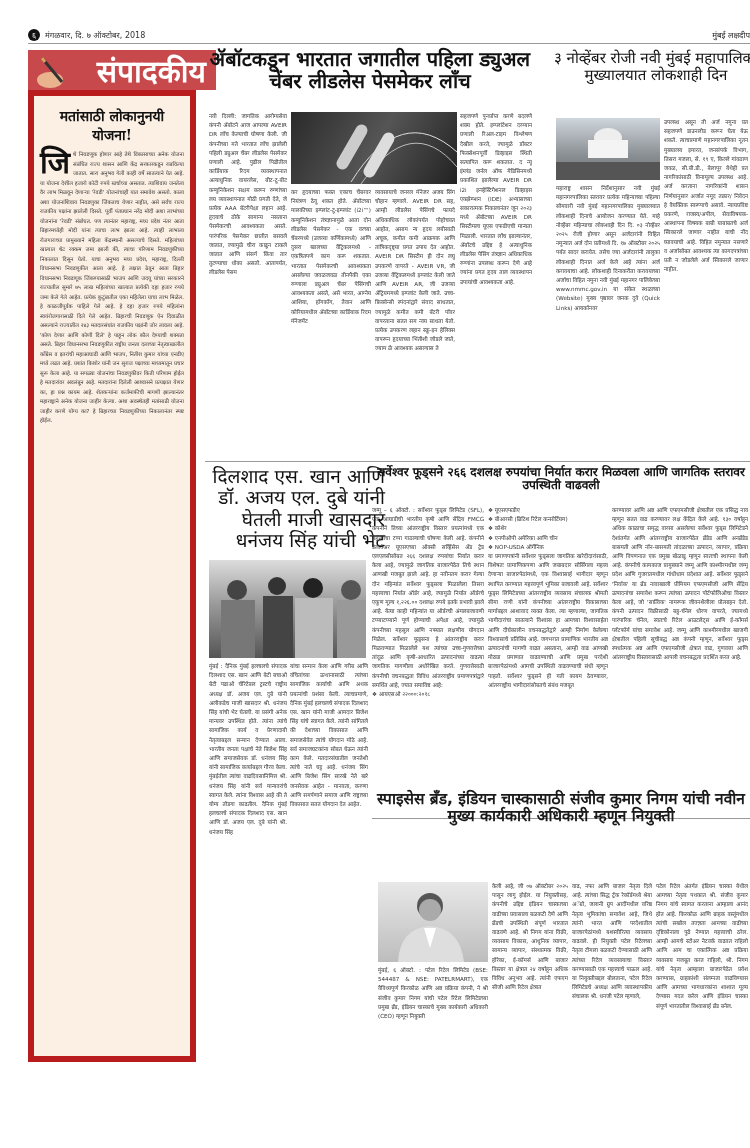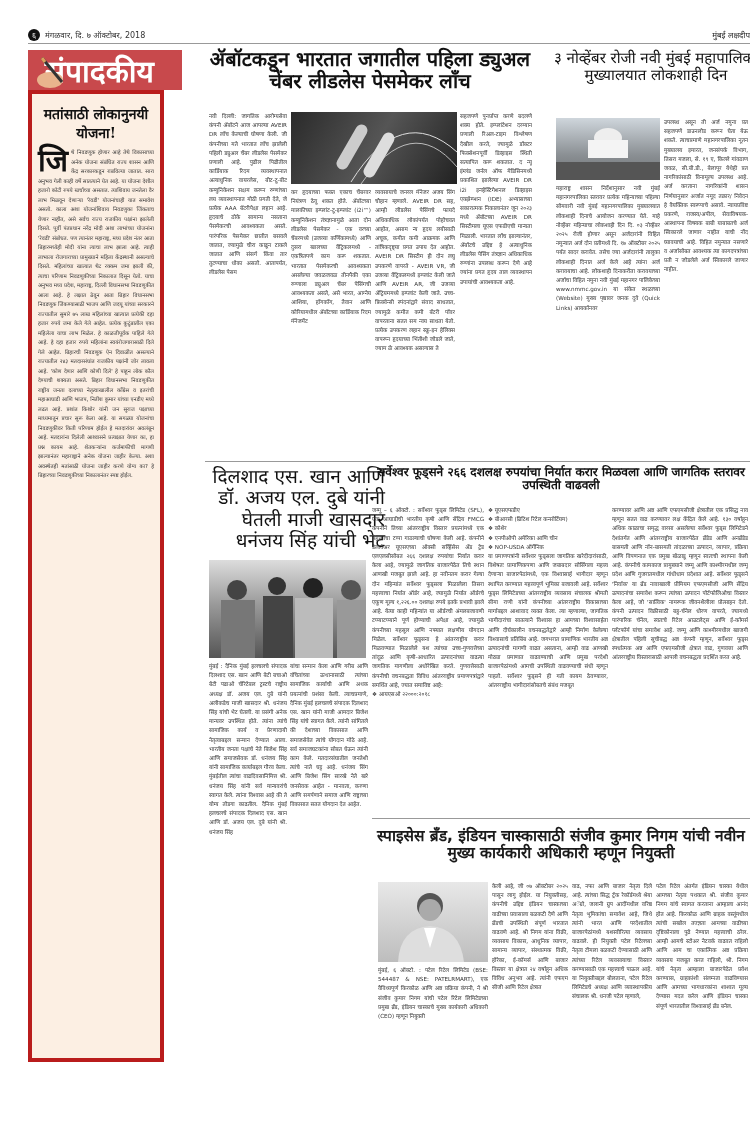--- a/index.html
+++ b/index.html
@@ -3,23 +3,23 @@
 <meta charset="utf-8">
 <style>
 *{box-sizing:border-box;margin:0;padding:0}
 body{width:750px;height:1148px;background:#fff;font-family:"DejaVu Sans",sans-serif;color:#222;position:relative;overflow:hidden}
 .abs{position:absolute}
 .topbar{left:28px;top:26px;width:722px;height:18px;border-bottom:1px solid #999;display:flex;align-items:center;justify-content:space-between}
 .pgno{width:12px;height:12px;border-radius:50%;background:#111;color:#fff;font-size:8px;display:inline-flex;align-items:center;justify-content:center;margin-right:5px}
 .dateline{font-size:8px;color:#333;display:flex;align-items:center}
 .brand{font-size:8px;font-weight:normal;color:#222}
 
-.ed-head{left:28px;top:50px;width:154px;height:40px;background:#c8494c;color:#fff;font-family:"DejaVu Serif",serif;font-size:30px;font-weight:bold;display:flex;align-items:center;justify-content:flex-end;padding-right:28px;overflow:hidden}
+.ed-head{left:28px;top:50px;width:188px;height:40px;background:#c8494c;color:#fff;font-family:"DejaVu Serif",serif;font-size:30px;font-weight:bold;display:flex;align-items:center;justify-content:flex-end;padding-right:10px;overflow:hidden}
 .pen{position:absolute;left:8px;top:4px;width:40px;height:34px}
-.ed-box{left:28px;top:90px;width:136px;height:972px;background:#fcefe3;border:4px solid #b91c1c;padding:4px 6px}
+.ed-box{left:28px;top:90px;width:168px;height:972px;background:#fcefe3;border:6px solid #b91c1c;padding:4px 6px}
 .ed-title{font-family:"DejaVu Serif",serif;font-size:14px;font-weight:bold;text-align:center;margin:6px 0 6px;color:#111}
 .ed-body{font-size:5.4px;line-height:9.5px;text-align:justify;color:#333}
 .dropcap{float:left;font-size:30px;line-height:26px;font-weight:bold;margin-right:3px;color:#111}
 
 .h-big{font-family:"DejaVu Sans",sans-serif;font-weight:bold;color:#111;text-align:center;line-height:1.12}
 .col{font-size:5.6px;line-height:9.2px;text-align:justify;color:#333;overflow:hidden}
 .photo{background:#777;overflow:hidden}
 .rule{height:1px;background:#999}
 </style>
 </head>
@@ -104,21 +104,21 @@
     <div>❖ कोशेर</div>
     <div>❖ एनपीओपी अमेरिका आणि चीन</div>
     <div>❖ NOP-USDA ऑर्गेनिक</div>
   </div>
   <span>या प्रमाणपत्रांनी सर्वेश्वर फूड्सला जागतिक खरेदीदारांसाठी, विशेषतः प्रामाणिकपणा आणि जबाबदार सोर्सिंगला महत्त्व देणाऱ्या बाजारपेठांमध्ये, एक विश्वासार्ह भागीदार म्हणून स्थापित करण्यात महत्त्वपूर्ण भूमिका बजावली आहे. सर्वेश्वर फूड्स लिमिटेडच्या आंतरराष्ट्रीय व्यवसाय संचालक श्रीमती सीमा राणी यांनी कंपनीच्या आंतरराष्ट्रीय विकासाच्या मार्गाबद्दल आशावाद व्यक्त केला. त्या म्हणाल्या, जागतिक भागीदारांचा सातत्याने विश्वास हा आमच्या विश्वासार्हता आणि दीर्घकालीन वचनबद्धतेद्वारे आम्ही निर्माण केलेल्या विश्वासाचे प्रतिबिंब आहे. जगभरात प्रामाणिक भारतीय अन्न उत्पादनांची मागणी वाढत असताना, आम्ही वाढ आणखी मोठ्या प्रमाणात वाढवण्याची आणि प्रमुख परदेशी बाजारपेठांमध्ये आमची उपस्थिती वाढवण्याची संधी म्हणून पाहतो. सर्वेश्वर फूड्सने ही गती कायम ठेवण्यावर, आंतरराष्ट्रीय भागीदारांसोबतचे संबंध मजबूत</span>
 </div>
 <div class="abs col" style="left:612px;top:506px;width:136px;height:310px">करण्यावर आणि अन्न आणि एफएमसीजी क्षेत्रातील एक प्रसिद्ध नाव म्हणून सतत वाढ करण्यावर लक्ष केंद्रित केले आहे. १३० वर्षांहून अधिक काळाचा समृद्ध वारसा असलेल्या सर्वेश्वर फूड्स लिमिटेडने देशांतर्गत आणि आंतरराष्ट्रीय बाजारपेठेत ब्रँडेड आणि अनब्रँडेड बासमती आणि नॉन-बासमती तांदळाच्या उत्पादन, व्यापार, प्रक्रिया आणि विपणनात एक प्रमुख खेळाडू म्हणून स्वतःची स्थापना केली आहे. कंपनीचे कामकाज प्रामुख्याने जम्मू आणि काश्मीरमधील जम्मू प्रदेश आणि गुजरातमधील गांधीधाम प्रदेशात आहे. सर्वेश्वर फूड्सने 'निर्वाक' या ब्रँड नावाखाली प्रीमियम एफएमसीजी आणि सेंद्रिय उत्पादनांचा समावेश करून त्यांच्या उत्पादन पोर्टफोलिओचा विस्तार केला आहे, जो 'सात्विक' नामरूक जीवनशैलीला प्रोत्साहन देतो. कंपनी उत्पादन विक्रीसाठी बहु-चॅनेल धोरण वापरते, ज्यामध्ये पारंपारिक चॅनेल, स्वतःचे रिटेल आउटलेट्स आणि ई-कॉमर्स प्लॅटफॉर्म यांचा समावेश आहे. जम्मू आणि काश्मीरमधील खाजगी क्षेत्रातील पहिली सूचीबद्ध अन्न कंपनी म्हणून, सर्वेश्वर फूड्स स्पर्धात्मक अन्न आणि एफएमसीजी क्षेत्रात वाढ, गुणवत्ता आणि आंतरराष्ट्रीय विस्तारासाठी आपली वचनबद्धता प्रदर्शित करत आहे.</div>
 
 <div class="abs rule" style="left:372px;top:818px;width:378px"></div>
 
-<div class="abs h-big" style="left:372px;top:828px;width:378px;font-size:15.5px;color:#1a1a1a">स्पाइसेस ब्रँड, इंडियन चास्कासाठी संजीव कुमार निगम यांची नवीन मुख्य कार्यकारी अधिकारी म्हणून नियुक्ती</div>
+<div class="abs h-big" style="left:372px;top:791px;width:378px;font-size:15.5px;color:#1a1a1a">स्पाइसेस ब्रँड, इंडियन चास्कासाठी संजीव कुमार निगम यांची नवीन मुख्य कार्यकारी अधिकारी म्हणून नियुक्ती</div>
 <div class="abs photo" style="left:378px;top:882px;width:110px;height:80px;background:linear-gradient(#e8e8e8,#bdbdbd)">
   <svg width="110" height="80" viewBox="0 0 110 80">
     <circle cx="52" cy="24" r="13" fill="#555"></circle>
       <circle cx="52" cy="28" r="11" fill="#aaa"></circle>
     <path d="M20 80 Q22 46 52 44 Q82 46 86 80Z" fill="#dedede"></path>
     <path d="M46 46 L52 66 L58 46Z" fill="#fff"></path>
   </svg>
 </div>
 <div class="abs col" style="left:378px;top:966px;width:110px;height:96px">मुंबई, ६ ऑक्टो. : पटेल रिटेल लिमिटेड (BSE: 544487 &amp; NSE: PATELRMART), एक वैविध्यपूर्ण किरकोळ आणि अन्न प्रक्रिया कंपनी, ने श्री संजीव कुमार निगम यांची पटेल रिटेल लिमिटेडच्या प्रमुख ब्रँड, इंडियन चास्काचे मुख्य कार्यकारी अधिकारी (CEO) म्हणून नियुक्ती</div>
 <div class="abs col" style="left:492px;top:882px;width:76px;height:180px">केली आहे, जी ०७ ऑक्टोबर २०२५ पासून लागू होईल. या नियुक्तीसह, कंपनीचे उद्दिष्ट इंडियन चास्काच्या वाढीच्या प्रवासाला बळकटी देणे आणि ब्रँडची उपस्थिती संपूर्ण भारतात वाढवणे आहे. श्री निगम यांना विक्री, व्यवसाय विकास, आधुनिक व्यापार, सामान्य व्यापार, संस्थात्मक विक्री, होरेका, ई-कॉमर्स आणि बाजार विस्तार या क्षेत्रात २४ वर्षांहून अधिक विविध अनुभव आहे. त्यांनी एफएम सीजी आणि रिटेल क्षेत्रात</div>

